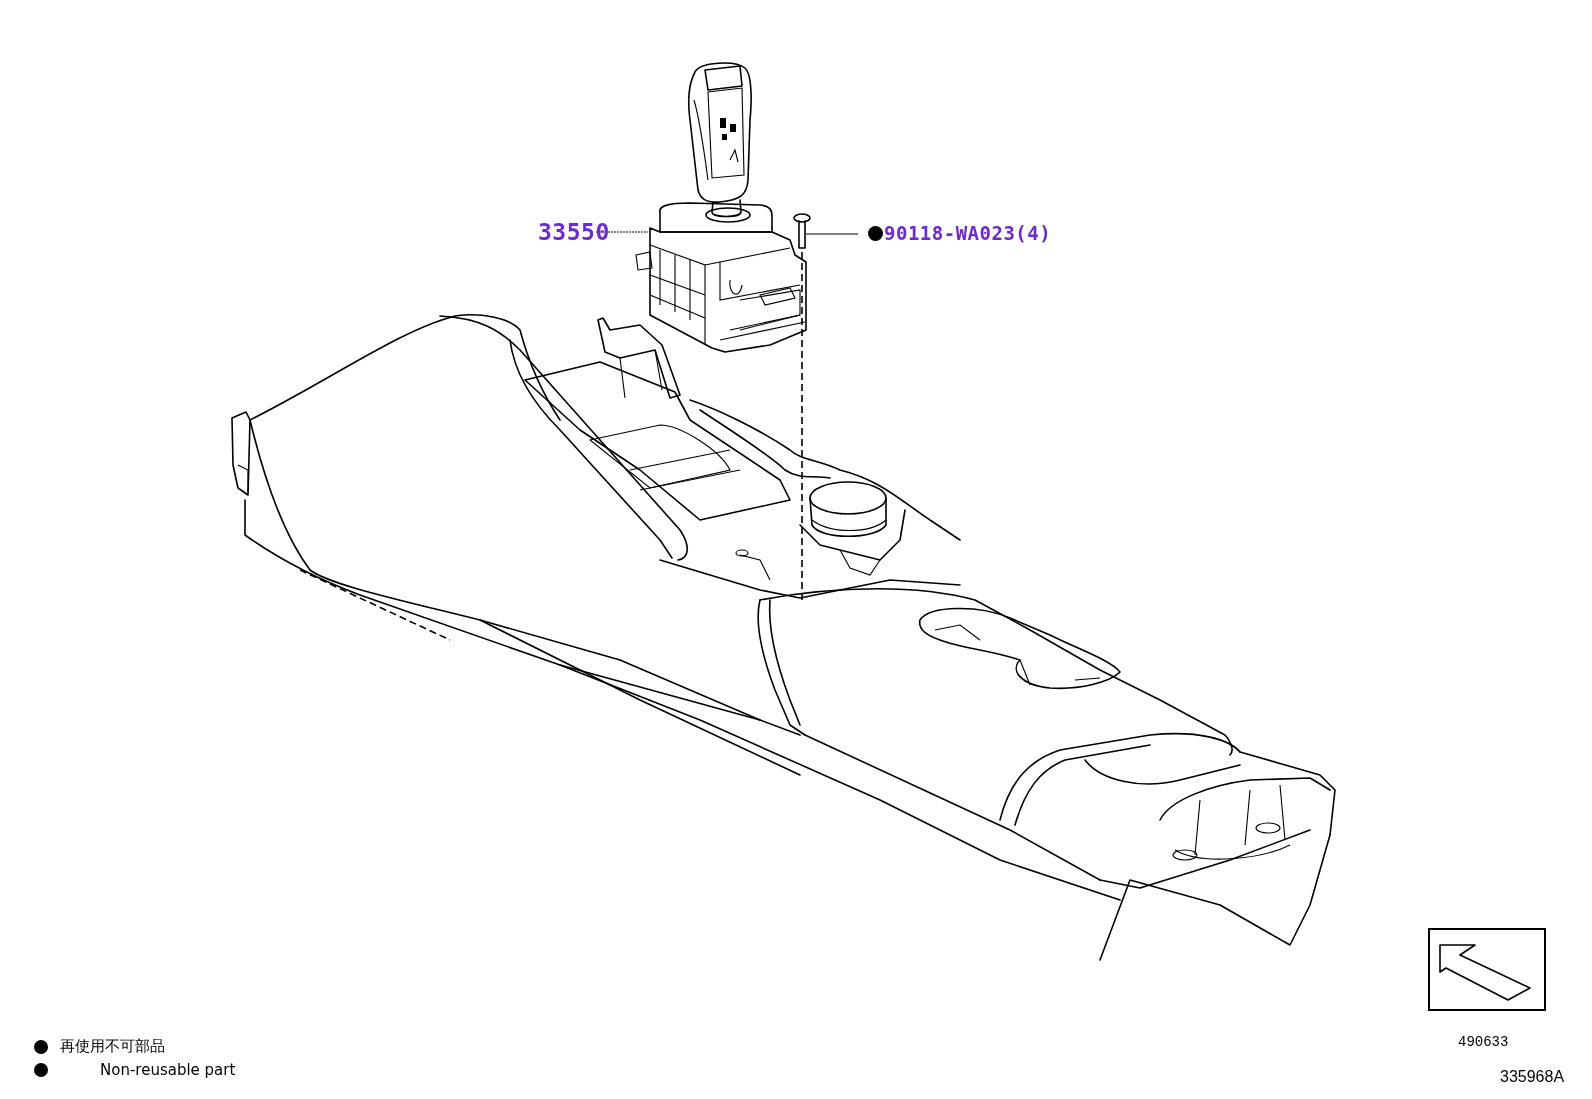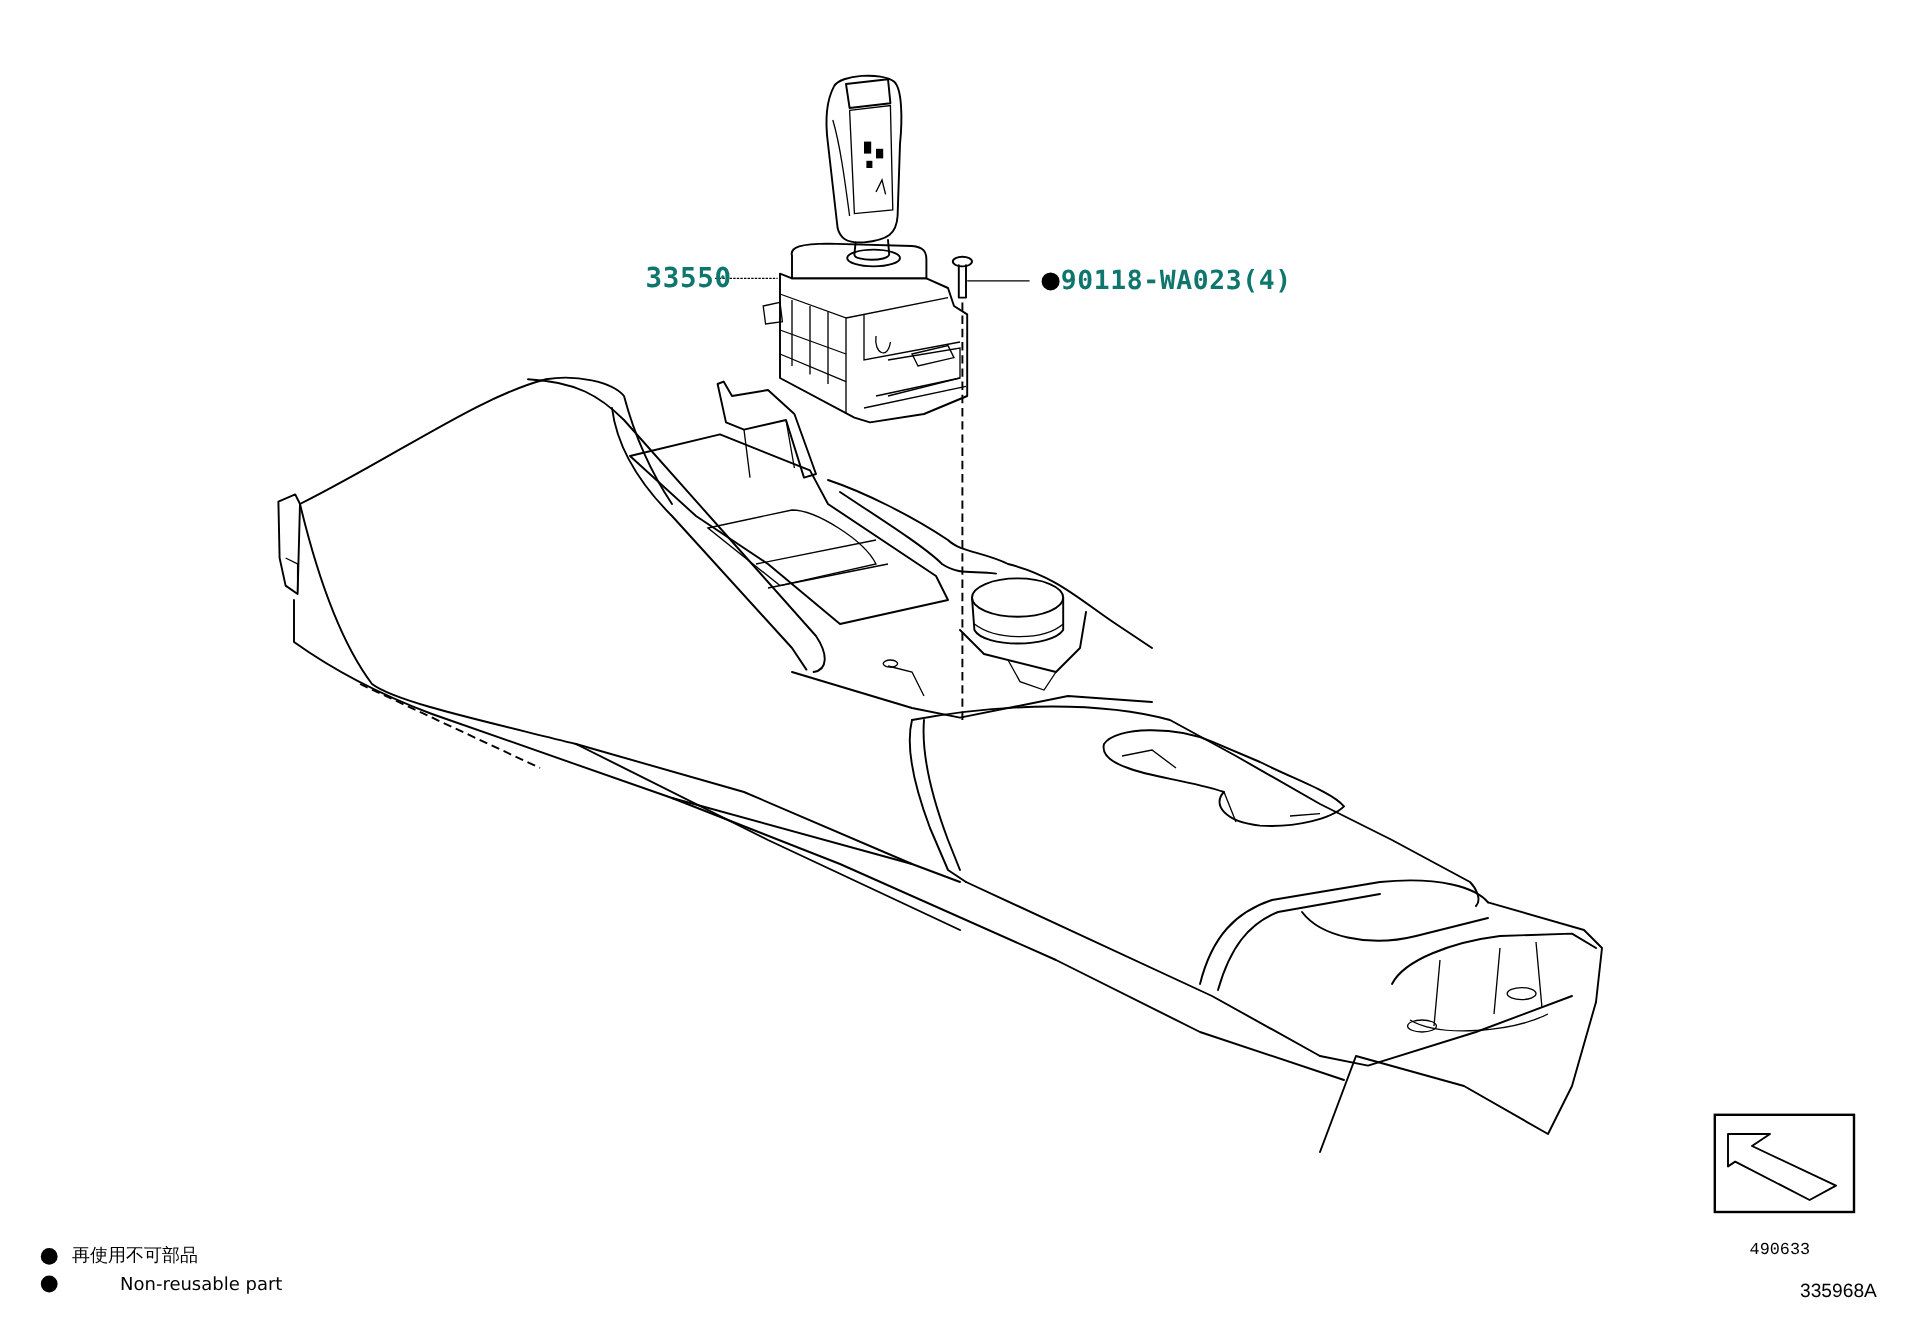--- a/index.html
+++ b/index.html
@@ -3,23 +3,23 @@
 <meta charset="utf-8">
 <style>
   html, body { margin: 0; padding: 0; background: #ffffff; }
   body { width: 1592px; height: 1099px; position: relative; overflow: hidden;
          font-family: "DejaVu Sans", sans-serif; color: #000; }
   #diagram { position: absolute; left: 0; top: 0; width: 1592px; height: 1099px; }
   .ln { fill: none; stroke: #000; stroke-width: 1.6; stroke-linejoin: round; stroke-linecap: round; }
   .thin { fill: none; stroke: #000; stroke-width: 1.1; }
   .dash { fill: none; stroke: #000; stroke-width: 1.6; stroke-dasharray: 7 4; }
   .callout { position: absolute; font-family: "DejaVu Sans Mono", monospace; font-weight: bold;
-             font-size: 20px; letter-spacing: 0.5px; color: #0f766e; text-align: right; }
+             font-size: 20px; letter-spacing: 0.5px; color: #6d28d9; text-align: right; }
   #lbl-33550 { left: 538px; top: 219px; font-size: 23px; }
-  #lbl-90118 { left: 868px; top: 222px; font-size: 22px; display: flex; align-items: center; }
+  #lbl-90118 { left: 868px; top: 222px; font-size: 19px; display: flex; align-items: center; }
   .dot { display: inline-block; width: 15px; height: 15px; border-radius: 50%; background: #000; margin-right: 1px; }
   .legend { position: absolute; left: 34px; font-family: "DejaVu Sans", sans-serif; font-size: 15px;
             display: flex; align-items: center; }
   .legend .dot { width: 14px; height: 14px; margin-right: 12px; }
   #legend-1 { top: 1037px; font-family: Liberation Mono, monospace; }
   #legend-2 { top: 1061px; gap: 40px; }
   #view-code { position: absolute; left: 1458px; top: 1034px; font-family: Liberation Mono, monospace; font-size: 14px; }
   #illus-code { position: absolute; left: 1500px; top: 1068px; font-family: "Liberation Sans", sans-serif; font-size: 16px; }
   #view-box { position: absolute; left: 1428px; top: 928px; width: 118px; height: 83px; border: 2px solid #000; box-sizing: border-box; }
 </style>

